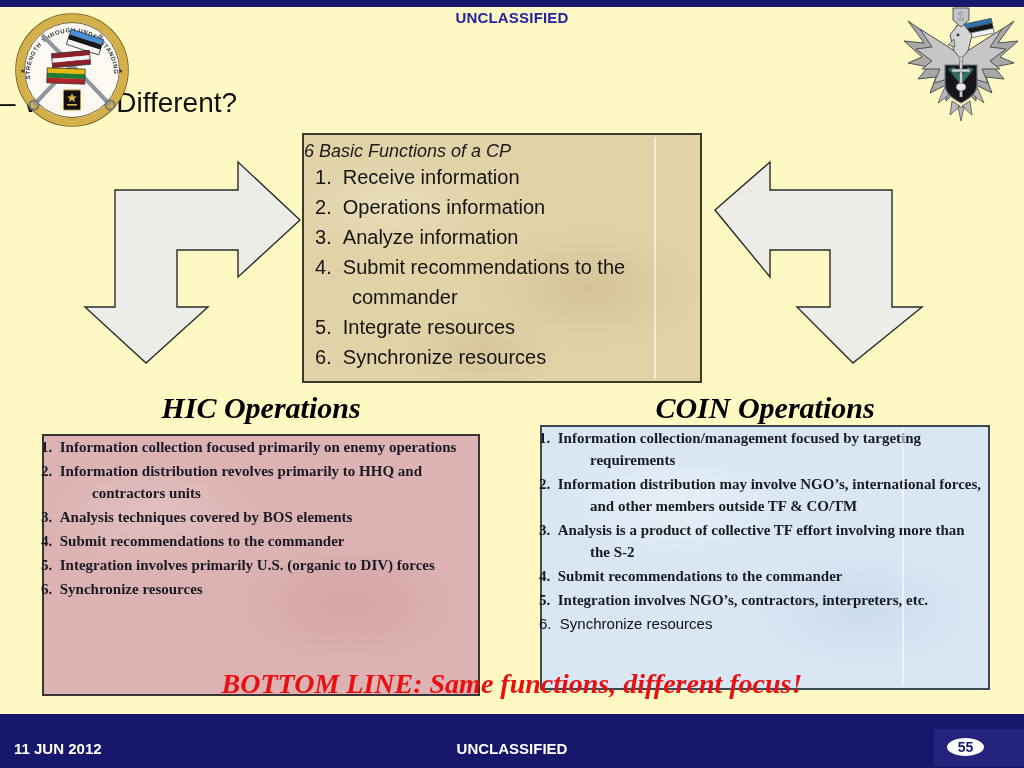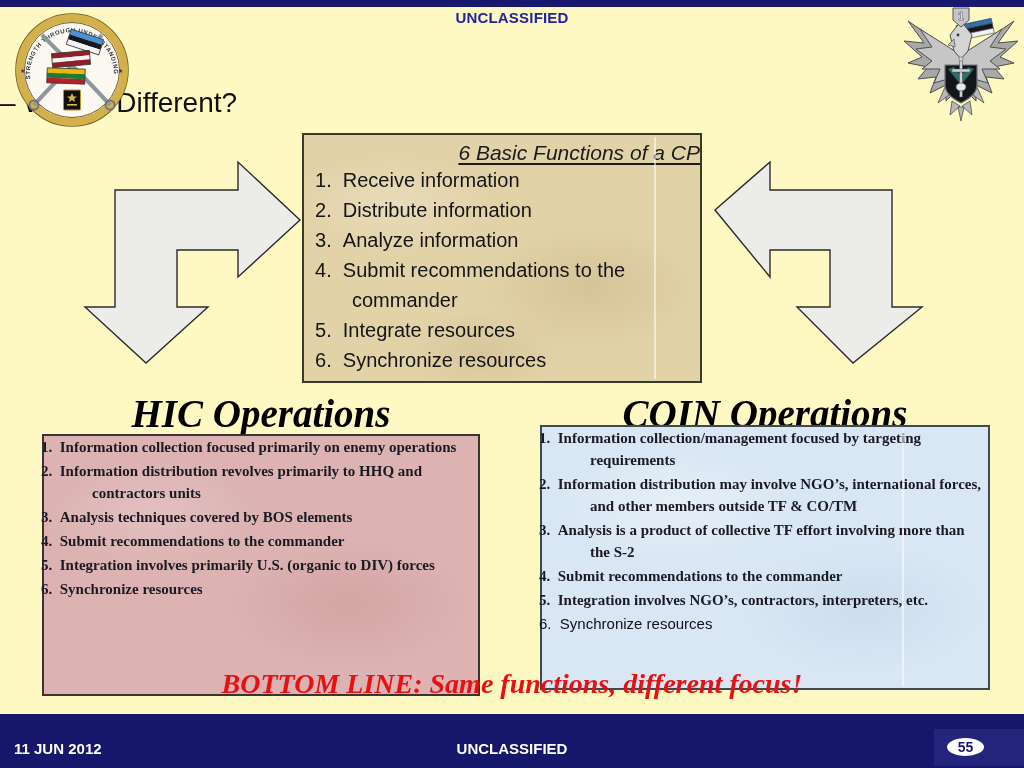--- a/index.html
+++ b/index.html
@@ -16,33 +16,33 @@
 
   .logo-left{position:absolute;left:8px;top:11px;}
   .logo-right{position:absolute;left:902px;top:5px;}
   .arrows{position:absolute;left:0;top:0;}
 
   .center-box{position:absolute;left:302px;top:133px;width:400px;height:250px;box-sizing:border-box;
     background-color:#e2d2a8;border:2px solid #3a3a2c;
     background-image:radial-gradient(ellipse 140px 70px at 22% 28%,rgba(255,255,255,0.22),transparent 70%),
       radial-gradient(ellipse 160px 90px at 72% 62%,rgba(118,92,44,0.12),transparent 70%),
       radial-gradient(ellipse 110px 60px at 45% 88%,rgba(118,92,44,0.10),transparent 70%);}
-  .center-title{margin-top:6px;text-align:right;font-style:italic;font-size:21px;color:#1b1b1b;
-    text-decoration:underline;text-underline-offset:3px;}
+  .center-title{margin-top:6px;text-align:left;font-style:italic;font-size:18px;color:#1b1b1b;
+    text-underline-offset:3px;}
   ol.plain{list-style:none;margin:0;padding:0;counter-reset:n;}
   ol.plain>li{counter-increment:n;padding-left:48px;}
   ol.plain>li::before{content:counter(n) ".\00a0\00a0";}
   .center-list{margin-top:3px;padding-right:6px;}
   .center-list>li{font-size:20px;line-height:30px;color:#151515;padding-left:50px;text-indent:-37px;}
   .seam{position:absolute;width:2px;background:rgba(255,255,255,0.55);}
   .seam-tan{right:44px;top:2px;bottom:2px;}
   .seam-blue{right:84px;top:2px;bottom:2px;}
 
   .hic-heading,.coin-heading{position:absolute;top:391px;text-align:center;
-    font-family:"Liberation Serif",serif;font-weight:bold;font-style:italic;font-size:39px;color:#000;}
+    font-family:"Liberation Serif",serif;font-weight:bold;font-style:italic;font-size:30px;color:#000;}
   .hic-heading{left:42px;width:438px;}
   .coin-heading{left:540px;width:450px;}
 
   .hic-box{position:absolute;left:42px;top:434px;width:438px;height:262px;box-sizing:border-box;
     background-color:#dcb2b2;border:2px solid #3b3434;
     background-image:radial-gradient(ellipse 160px 80px at 25% 30%,rgba(255,255,255,0.18),transparent 70%),
       radial-gradient(ellipse 170px 90px at 70% 65%,rgba(150,70,70,0.12),transparent 70%);}
   .coin-box{position:absolute;left:540px;top:425px;width:450px;height:265px;box-sizing:border-box;
     background-color:#d9e7f4;border:2px solid #3c4a55;
     background-image:radial-gradient(ellipse 170px 80px at 30% 30%,rgba(255,255,255,0.35),transparent 70%),
@@ -149,21 +149,21 @@
 
   <svg class="arrows" width="1024" height="768" viewBox="0 0 1024 768">
     <polygon points="115,190 238,190 238,162 300,220 238,277 238,250 177,250 177,307 208,307 146,363 85,307 115,307" fill="#ecece8" stroke="#2b2b2b" stroke-width="1.4"></polygon>
     <polygon points="715,210 770,162 770,190 892,190 892,307 922,307 853,363 797,307 830,307 830,250 770,250 770,277" fill="#ecece8" stroke="#2b2b2b" stroke-width="1.4"></polygon>
   </svg>
 
   <div class="center-box">
     <div class="center-title">6 Basic Functions of a CP</div>
     <ol class="plain center-list">
         <li>Receive information</li>
-        <li>Distribute information</li>
+        <li>Operations information</li>
         <li>Analyze information</li>
         <li>Submit recommendations to the commander</li>
         <li>Integrate resources</li>
         <li>Synchronize resources</li>
       </ol>
     <div class="seam seam-tan"></div>
   </div>
 
   <div class="hic-heading">HIC Operations</div>
   <div class="coin-heading">COIN Operations</div>

